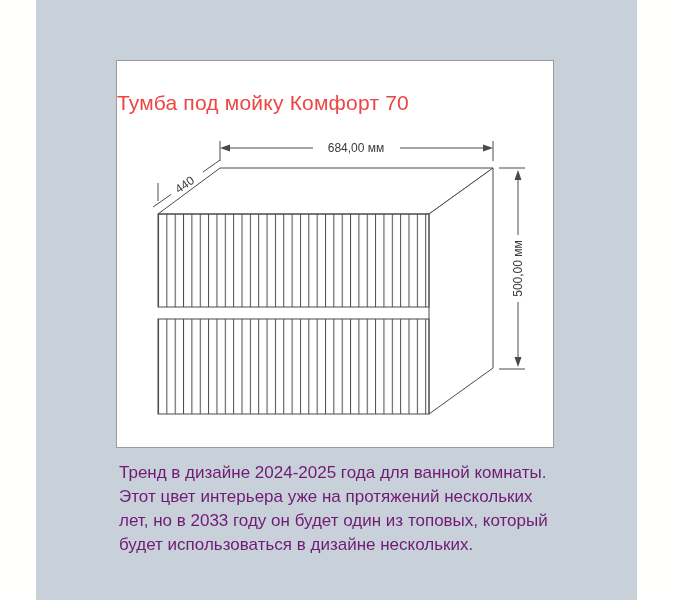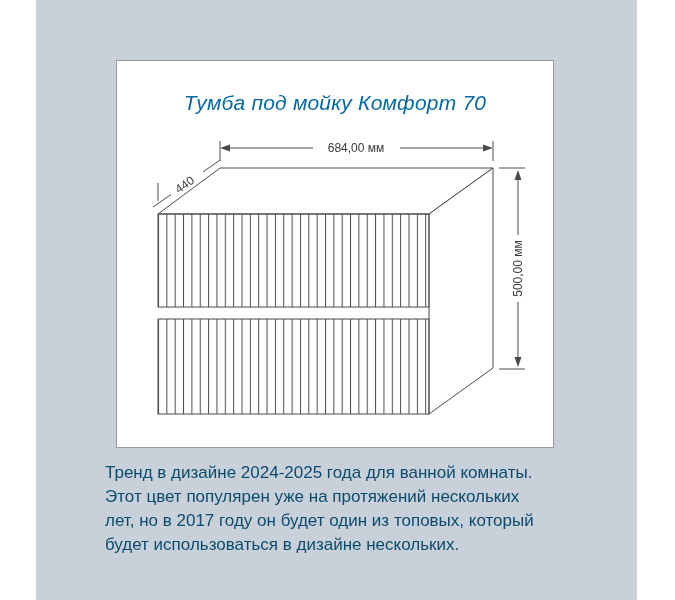--- a/index.html
+++ b/index.html
@@ -14,34 +14,34 @@
   }
   .edge-strip{position:absolute;top:0;height:600px;background:#fffffe;}
   .edge-strip.left{left:0;width:36px;}
   .edge-strip.right{left:637px;width:38px;}
   .panel{
     position:absolute;left:116px;top:60px;width:438px;height:388px;
     background:#ffffff;border:1px solid #9b9b9b;box-sizing:border-box;
   }
   .panel-title{
     position:absolute;top:30px;left:0;right:0;
-    text-align:center;font-size:21px;color:#0369a1;letter-spacing:0.2px;font-style:italic;
+    text-align:left;font-size:21px;color:#ef4444;letter-spacing:0.2px;
   }
   .drawing{position:absolute;left:0;top:0;}
   .drawing line{stroke:#4a4a4a;stroke-width:1;}
   .drawing polygon.face{fill:#ffffff;stroke:#4a4a4a;stroke-width:1;}
   .drawing rect.drawer{stroke:#4a4a4a;stroke-width:1;}
   .drawing polygon.arrow{fill:#4a4a4a;stroke:none;}
   .drawing text{
     fill:#3a3a3a;font-size:12px;
     font-family:"Liberation Sans", sans-serif;
   }
   .description{
-    position:absolute;left:105px;top:461px;width:470px;
-    font-size:17px;line-height:24px;color:#0c4a6e;
+    position:absolute;left:119px;top:461px;width:470px;
+    font-size:17px;line-height:24px;color:#701a75;
   }
 </style>
 </head>
 <body>
 
 <div class="edge-strip left"></div>
 <div class="edge-strip right"></div>
 <div class="bg-region"></div>
 
 <div class="panel">
@@ -83,16 +83,16 @@
       <line x1="401" y1="241" x2="401" y2="301"></line>
       <polygon class="arrow" points="401,109 397.5,119 404.5,119"></polygon>
       <polygon class="arrow" points="401,306 397.5,296 404.5,296"></polygon>
       <text transform="translate(404.5,207.5) rotate(-90)" text-anchor="middle">500,00 мм</text>
     </g>
   </svg>
 </div>
 
 <div class="description">
   <div>Тренд в дизайне 2024-2025 года для ванной комнаты.</div>
-  <div>Этот цвет популярен уже на протяжений нескольких</div>
-  <div>лет, но в 2017 году он будет один из топовых, который</div>
+  <div>Этот цвет интерьера уже на протяжений нескольких</div>
+  <div>лет, но в 2033 году он будет один из топовых, который</div>
   <div>будет использоваться в дизайне нескольких.</div>
 </div>
 
 </body></html>

